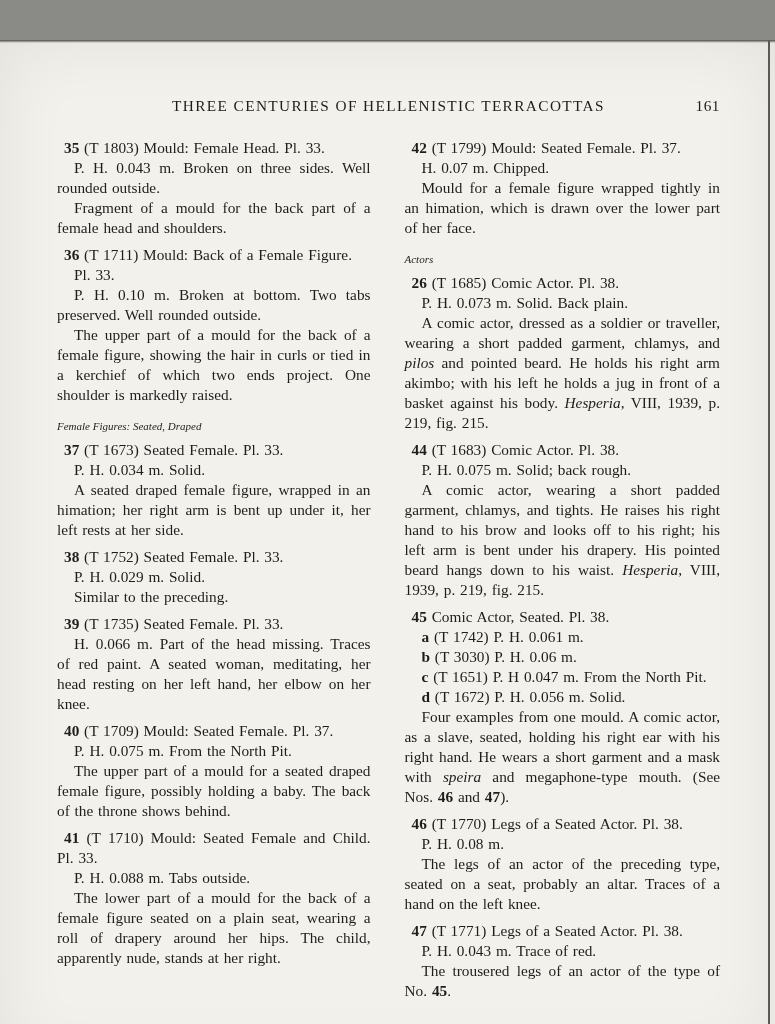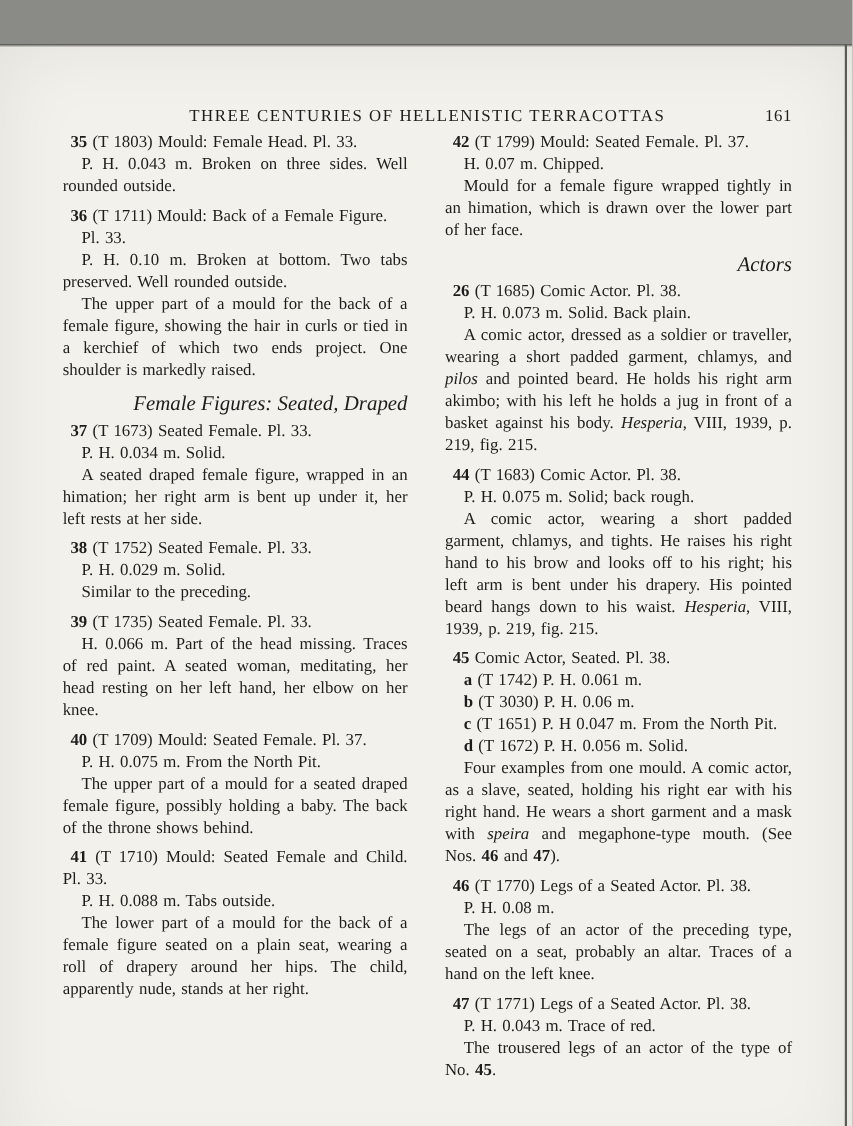--- a/index.html
+++ b/index.html
@@ -36,41 +36,41 @@
     text-align: center;
     font-size: 15.3px; letter-spacing: 1.4px;
     white-space: nowrap;
   }
   .page-number {
     position: absolute; right: 0; top: 0;
     letter-spacing: 0.5px;
   }
   
   .columns {
-    position: absolute; top: 80px; left: 57px; width: 663px;
+    position: absolute; top: 98px; left: 57px; width: 663px;
     display: flex; gap: 34px;
   }
   .column { }
   .col-left  { width: 318px; }
   .col-right { width: 320px; }
 
   .entry { margin: 0 0 7px 0; }
   .entry p {
     margin: 0;
     font-size: 15.3px;
     line-height: 20px;
     text-align: justify;
     word-spacing: 1px;
   }
   .entry p.head { text-indent: 7px; }
   .entry p.body { text-indent: 17px; }
   .section-heading {
     font-style: italic;
-    text-align: right;
-    font-size: 19px;
+    text-align: left;
+    font-size: 11px;
     line-height: 20px;
     margin: 11px 0 4px 0;
   }
   .b { font-weight: bold; }
   .i { font-style: italic; }
 </style>
 </head>
 <body>
 
 <div class="page">
@@ -81,20 +81,21 @@
   <div class="header">
     <span class="running-title">THREE CENTURIES OF HELLENISTIC TERRACOTTAS</span>
     <span class="page-number">161</span>
   </div>
 
   <div class="columns">
     <div class="column col-left">
         <div class="entry">
           <p class="head"><span class="b">35</span><span class=""> (T 1803) Mould: Female Head. Pl. 33.</span></p>
           <p class="body"><span class="">P. H. 0.043 m. Broken on three sides. Well rounded outside.</span></p>
+          <p class="body"><span class="">Fragment of a mould for the back part of a female head and shoulders.</span></p>
         </div>
         <div class="entry">
           <p class="head"><span class="b">36</span><span class=""> (T 1711) Mould: Back of a Female Figure.</span></p>
           <p class="body"><span class="">Pl. 33.</span></p>
           <p class="body"><span class="">P. H. 0.10 m. Broken at bottom. Two tabs preserved. Well rounded outside.</span></p>
           <p class="body"><span class="">The upper part of a mould for the back of a female figure, showing the hair in curls or tied in a kerchief of which two ends project. One shoulder is markedly raised.</span></p>
         </div>
         <div class="section-heading">Female Figures: Seated, Draped</div>
         <div class="entry">
           <p class="head"><span class="b">37</span><span class=""> (T 1673) Seated Female. Pl. 33.</span></p>

